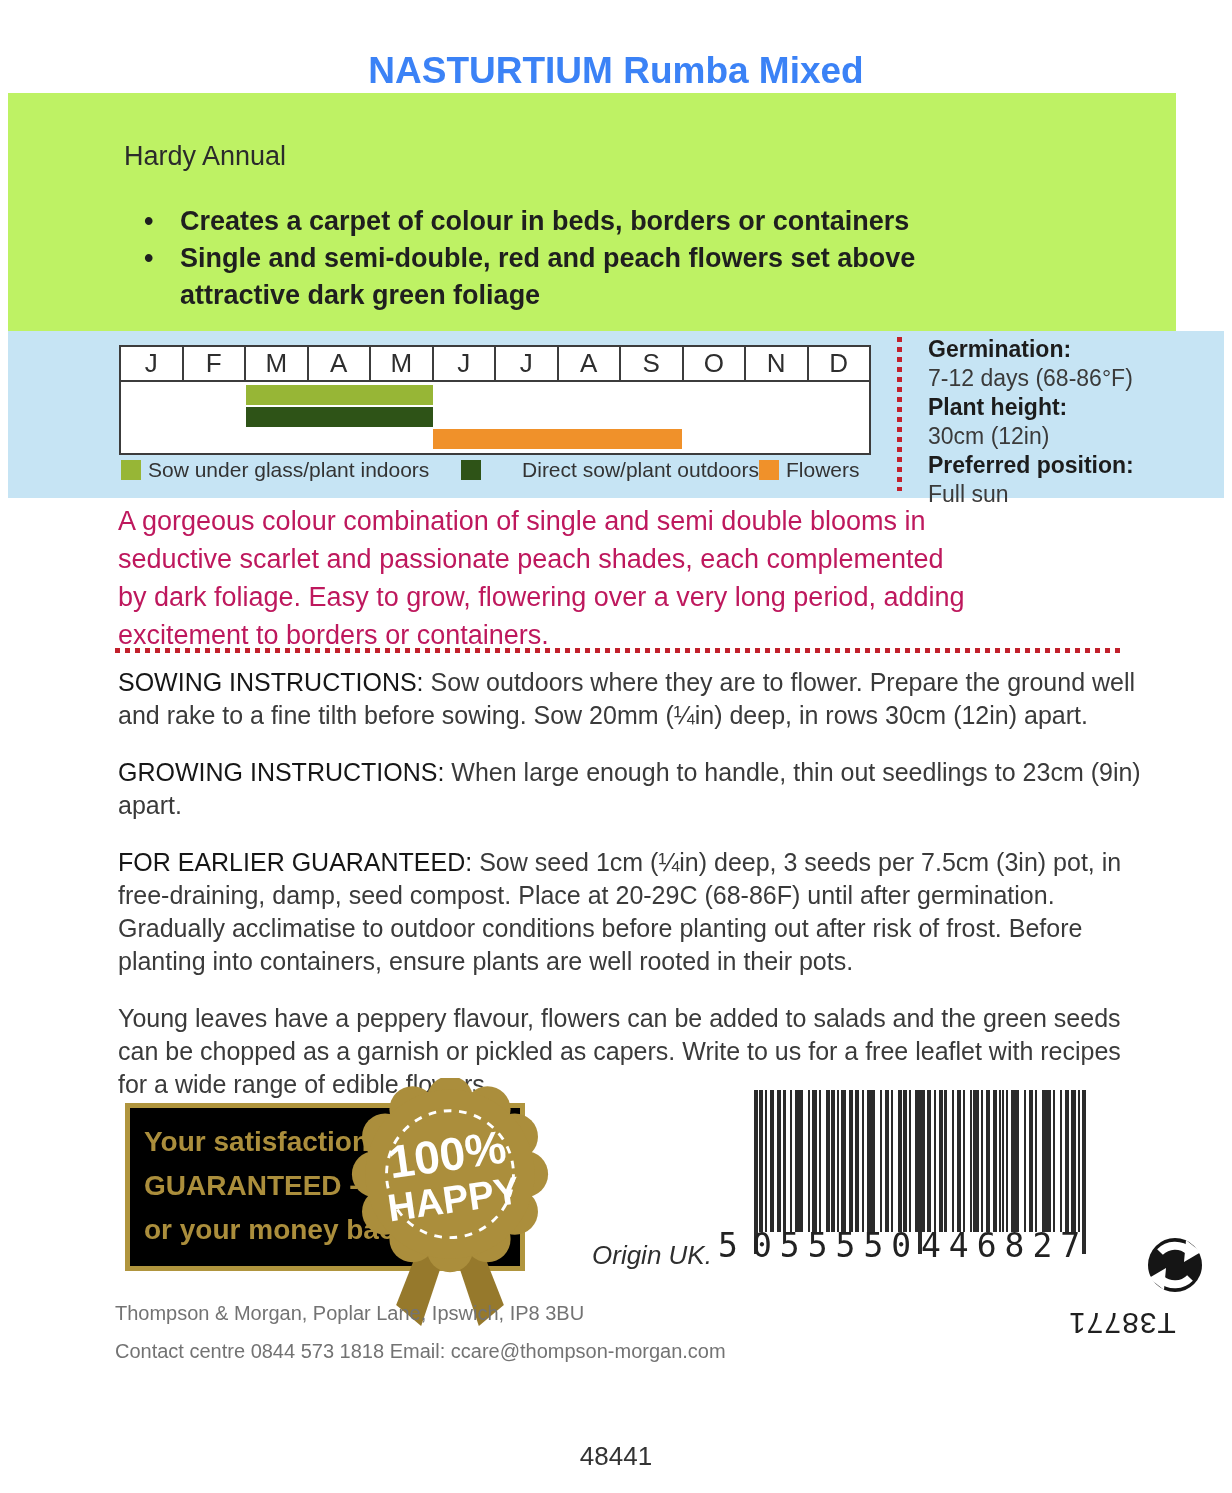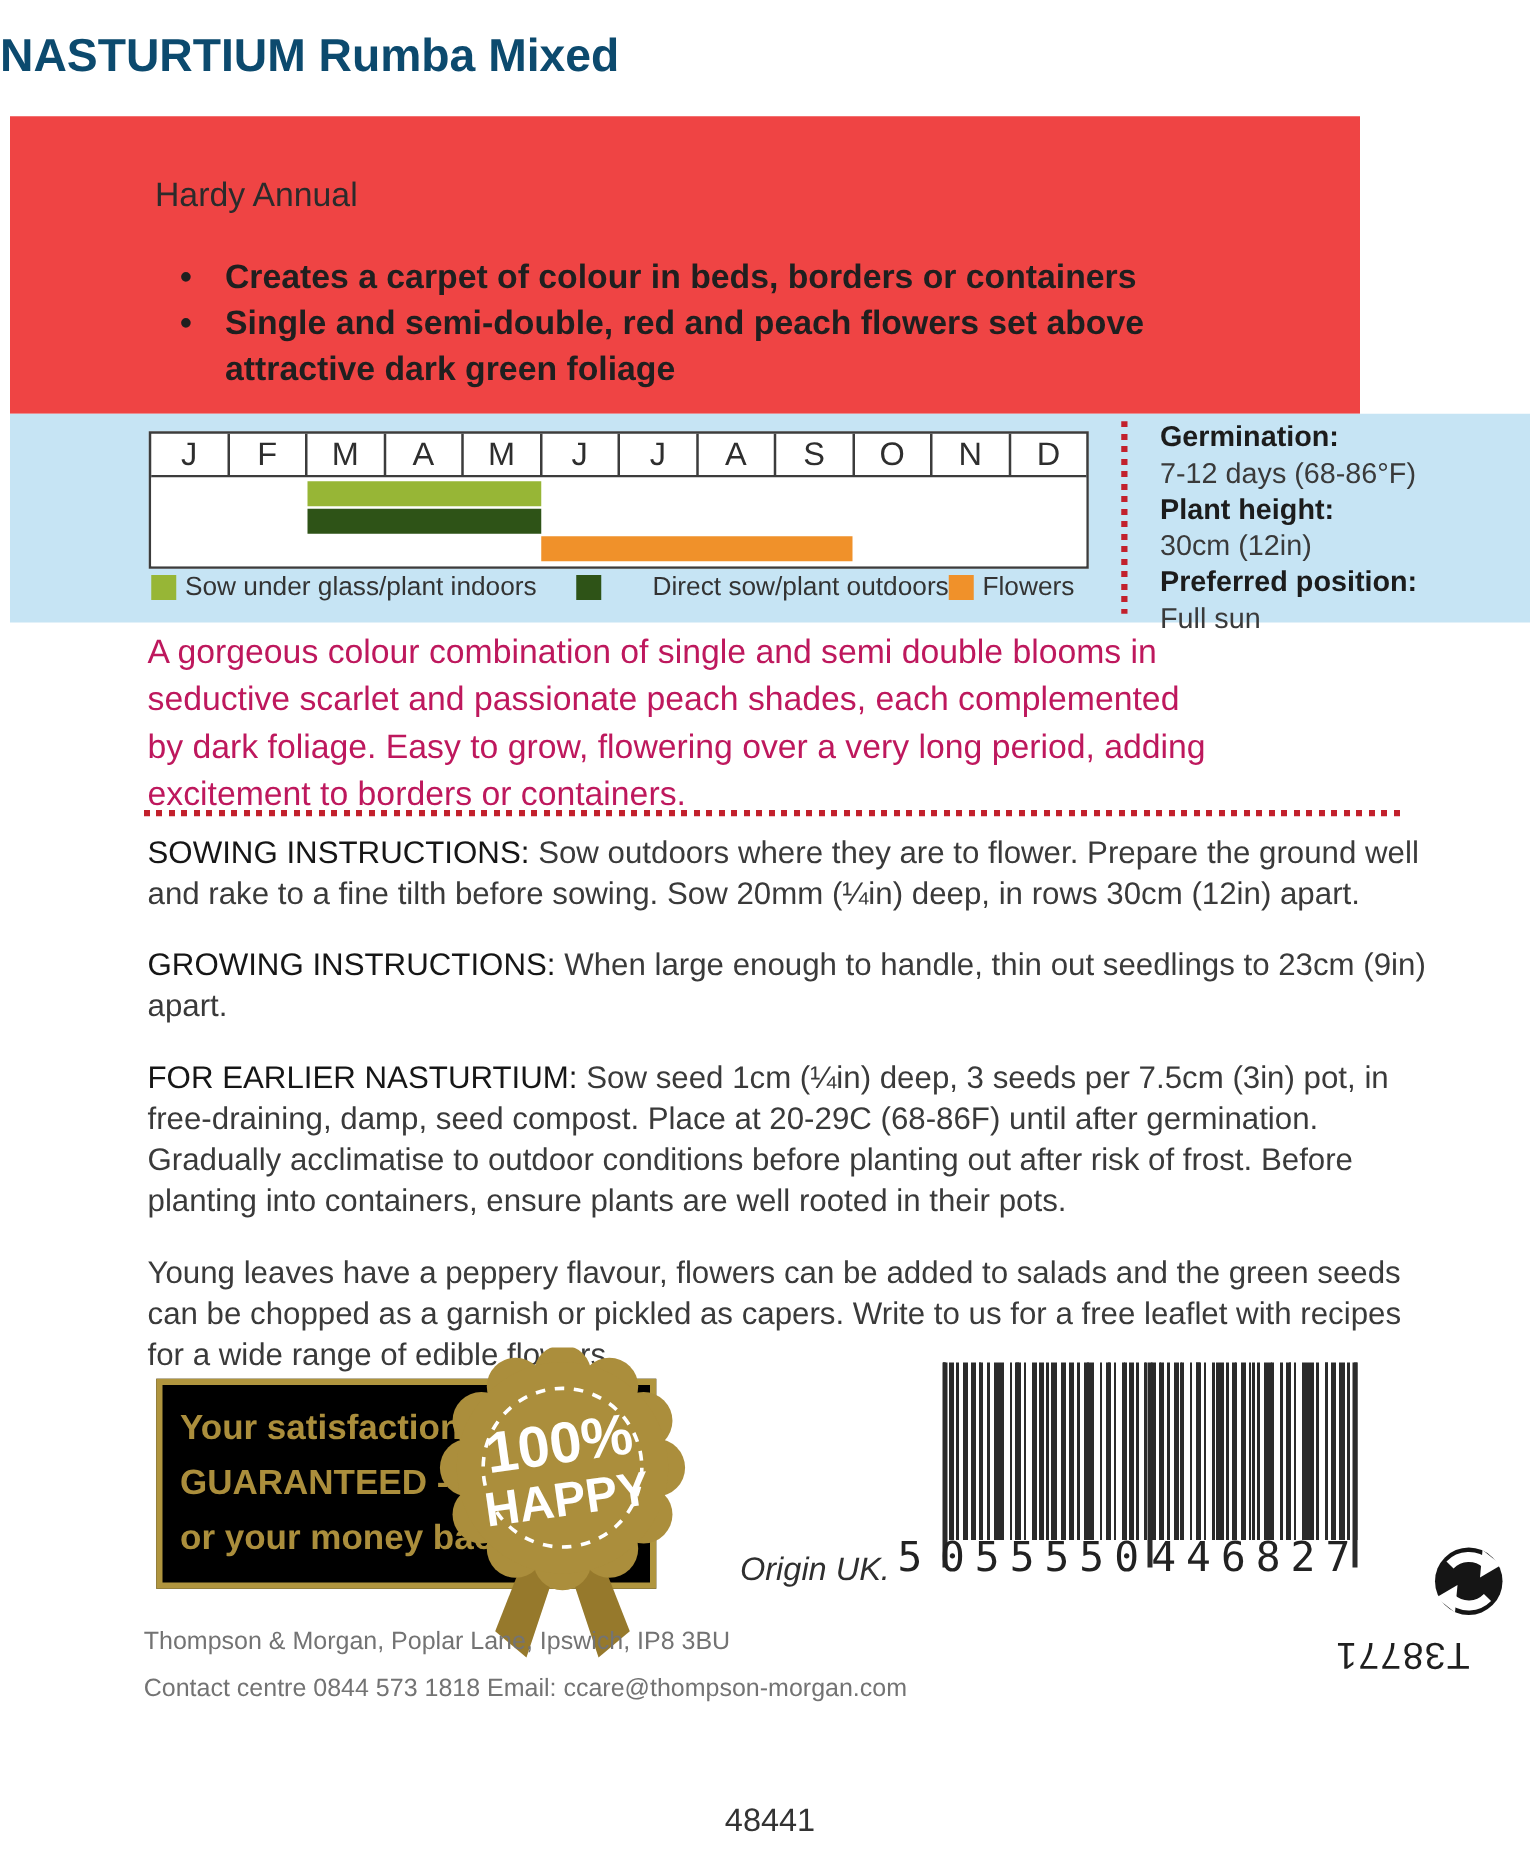--- a/index.html
+++ b/index.html
@@ -1,23 +1,23 @@
 <!DOCTYPE html>
 <html><head>
 <meta charset="utf-8">
 <style>
   html,body{margin:0;padding:0;}
   body{
     width:1232px;height:1493px;position:relative;background:#ffffff;
     font-family:"Liberation Sans",sans-serif;color:#2b2b2b;overflow:hidden;
   }
-  .title{position:absolute;top:24px;left:0;width:100%;
-    font-size:37px;font-weight:bold;color:#0c4a6e;}
-  
-  .sec-top{position:absolute;left:8px;top:93px;width:1080px;height:238px;background:#ef4444;}
+  .title{position:absolute;top:50px;left:0;width:100%;text-align:center;
+    font-size:37px;font-weight:bold;color:#3b82f6;}
+  
+  .sec-top{position:absolute;left:8px;top:93px;width:1168px;height:238px;background:#bef264;}
   .hardy{position:absolute;left:116px;top:48px;font-size:27px;color:#2b2b2b;}
   .bullets{position:absolute;left:136px;top:110px;width:880px;}
   .bullet-item{display:flex;font-size:27px;font-weight:bold;color:#1f1f1f;line-height:37px;}
   .bullet-dot{width:36px;flex:0 0 36px;}
   
   .sec-band{position:absolute;left:8px;top:331px;width:1216px;height:167px;background:#c6e4f4;}
   .cal{position:absolute;left:111px;top:14px;width:752px;box-sizing:border-box;
     border:2px solid #3c3c3c;background:#fff;}
   .cal-head{display:flex;border-bottom:2px solid #3c3c3c;}
   .mcell{flex:1;text-align:center;font-size:26px;color:#2e2e2e;line-height:33px;
@@ -138,21 +138,21 @@
 <div class="desc">A gorgeous colour combination of single and semi double blooms in
 seductive scarlet and passionate peach shades, each complemented
 by dark foliage. Easy to grow, flowering over a very long period, adding
 excitement to borders or containers.</div>
 
 <div class="hdots"></div>
 
 <div class="paras">
   <p><span class="plabel">SOWING INSTRUCTIONS:</span><span> Sow outdoors where they are to flower. Prepare the ground well and rake to a fine tilth before sowing. Sow 20mm (¼in) deep, in rows 30cm (12in) apart.</span></p>
   <p><span class="plabel">GROWING INSTRUCTIONS:</span><span> When large enough to handle, thin out seedlings to 23cm (9in) apart.</span></p>
-  <p><span class="plabel">FOR EARLIER NASTURTIUM:</span><span> Sow seed 1cm (¼in) deep, 3 seeds per 7.5cm (3in) pot, in free-draining, damp, seed compost. Place at 20-29C (68-86F) until after germination. Gradually acclimatise to outdoor conditions before planting out after risk of frost. Before planting into containers, ensure plants are well rooted in their pots.</span></p>
+  <p><span class="plabel">FOR EARLIER GUARANTEED:</span><span> Sow seed 1cm (¼in) deep, 3 seeds per 7.5cm (3in) pot, in free-draining, damp, seed compost. Place at 20-29C (68-86F) until after germination. Gradually acclimatise to outdoor conditions before planting out after risk of frost. Before planting into containers, ensure plants are well rooted in their pots.</span></p>
   <p><span>Young leaves have a peppery flavour, flowers can be added to salads and the green seeds can be chopped as a garnish or pickled as capers. Write to us for a free leaflet with recipes for a wide range of edible flowers.</span></p>
 </div>
 
 <div class="gbox">
   <div class="gtext">
     <div>Your satisfaction</div>
     <div>GUARANTEED -</div>
     <div>or your money back</div>
   </div>
 </div>

